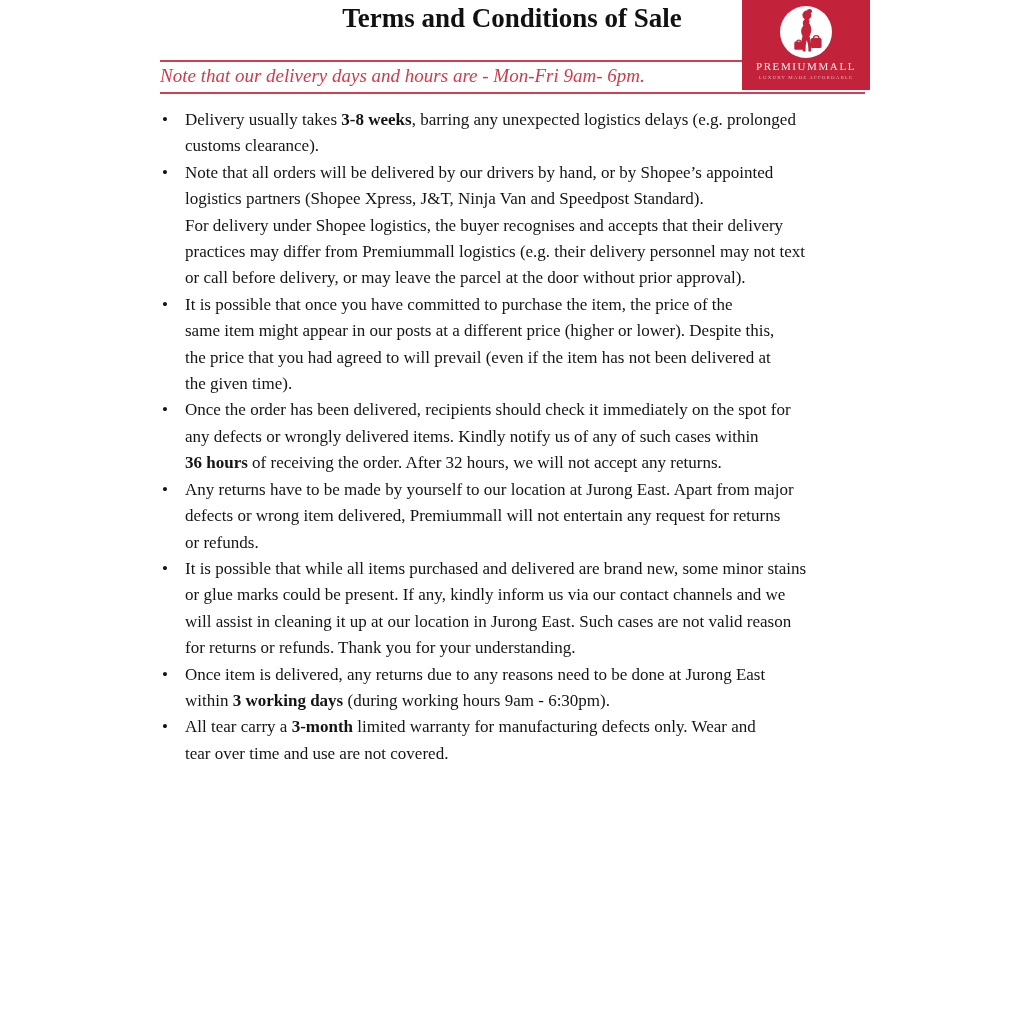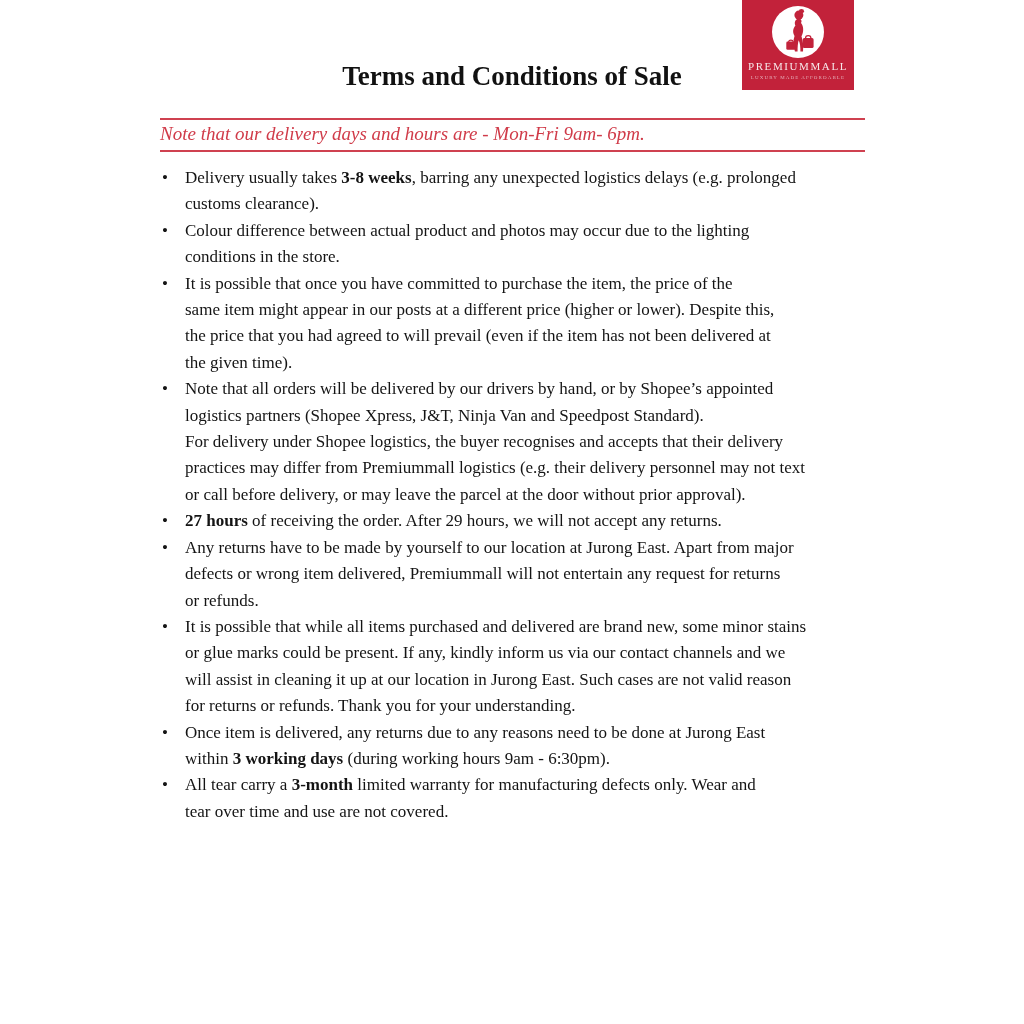--- a/index.html
+++ b/index.html
@@ -8,35 +8,35 @@
     --ink:#141414;
   }
   *{box-sizing:border-box;}
   html,body{margin:0;padding:0;background:#ffffff;}
   body{
     width:1024px;height:1024px;position:relative;overflow:hidden;
     font-family:"Liberation Serif","DejaVu Serif",serif;color:var(--ink);
   }
   
   .logo{
-    position:absolute;left:742px;top:0;width:112px;height:90px;
+    position:absolute;left:742px;top:0;width:128px;height:90px;
     background:var(--brand);text-align:center;
   }
   .logo svg{display:block;margin:6px auto 0;}
   .logo-name{
     color:#f6e7e9;font-size:11px;line-height:13px;letter-spacing:1.6px;
     margin-top:2px;white-space:nowrap;
   }
   .logo-tagline{
     color:#e5aeb8;font-size:5px;line-height:7px;letter-spacing:1.1px;
     margin-top:1px;white-space:nowrap;
   }
   
   h1.title{
-    margin:0;padding-top:58px;text-align:center;
+    margin:0;text-align:center;
     font-size:27px;line-height:36px;font-weight:bold;color:#111;
   }
   .note-band{
     width:705px;margin:24px 0 0 160px;
     border-top:2px solid var(--accent);
     border-bottom:2px solid var(--accent);
     padding:3px 0 5px;text-align:left;
   }
   .note{
     font-style:italic;font-size:19px;line-height:22px;color:#d03b49;
@@ -81,32 +81,32 @@
 
   <h1 class="title">Terms and Conditions of Sale</h1>
 
   <div class="note-band">
     <div class="note">Note that our delivery days and hours are - Mon-Fri 9am- 6pm.</div>
   </div>
 
   <ul class="terms">
       <li><span>Delivery usually takes </span><span class="b">3-8 weeks</span><span>, barring any unexpected logistics delays (e.g. prolonged
 customs clearance).</span></li>
-      <li><span>Colour difference between actual product and photos may occur due to the lighting
-conditions in the store.</span></li>
-      <li><span>It is possible that once you have committed to purchase the item, the price of the
-same item might appear in our posts at a different price (higher or lower). Despite this,
-the price that you had agreed to will prevail (even if the item has not been delivered at
-the given time).</span></li>
       <li><span>Note that all orders will be delivered by our drivers by hand, or by Shopee’s appointed
 logistics partners (Shopee Xpress, J&amp;T, Ninja Van and Speedpost Standard).
 For delivery under Shopee logistics, the buyer recognises and accepts that their delivery
 practices may differ from Premiummall logistics (e.g. their delivery personnel may not text
 or call before delivery, or may leave the parcel at the door without prior approval).</span></li>
-      <li><span class="b">27 hours</span><span> of receiving the order. After 29 hours, we will not accept any returns.</span></li>
+      <li><span>It is possible that once you have committed to purchase the item, the price of the
+same item might appear in our posts at a different price (higher or lower). Despite this,
+the price that you had agreed to will prevail (even if the item has not been delivered at
+the given time).</span></li>
+      <li><span>Once the order has been delivered, recipients should check it immediately on the spot for
+any defects or wrongly delivered items. Kindly notify us of any of such cases within
+</span><span class="b">36 hours</span><span> of receiving the order. After 32 hours, we will not accept any returns.</span></li>
       <li><span>Any returns have to be made by yourself to our location at Jurong East. Apart from major
 defects or wrong item delivered, Premiummall will not entertain any request for returns
 or refunds.</span></li>
       <li><span>It is possible that while all items purchased and delivered are brand new, some minor stains
 or glue marks could be present. If any, kindly inform us via our contact channels and we
 will assist in cleaning it up at our location in Jurong East. Such cases are not valid reason
 for returns or refunds. Thank you for your understanding.</span></li>
       <li><span>Once item is delivered, any returns due to any reasons need to be done at Jurong East
 within </span><span class="b">3 working days</span><span> (during working hours 9am - 6:30pm).</span></li>
       <li><span>All tear carry a </span><span class="b">3-month</span><span> limited warranty for manufacturing defects only. Wear and

